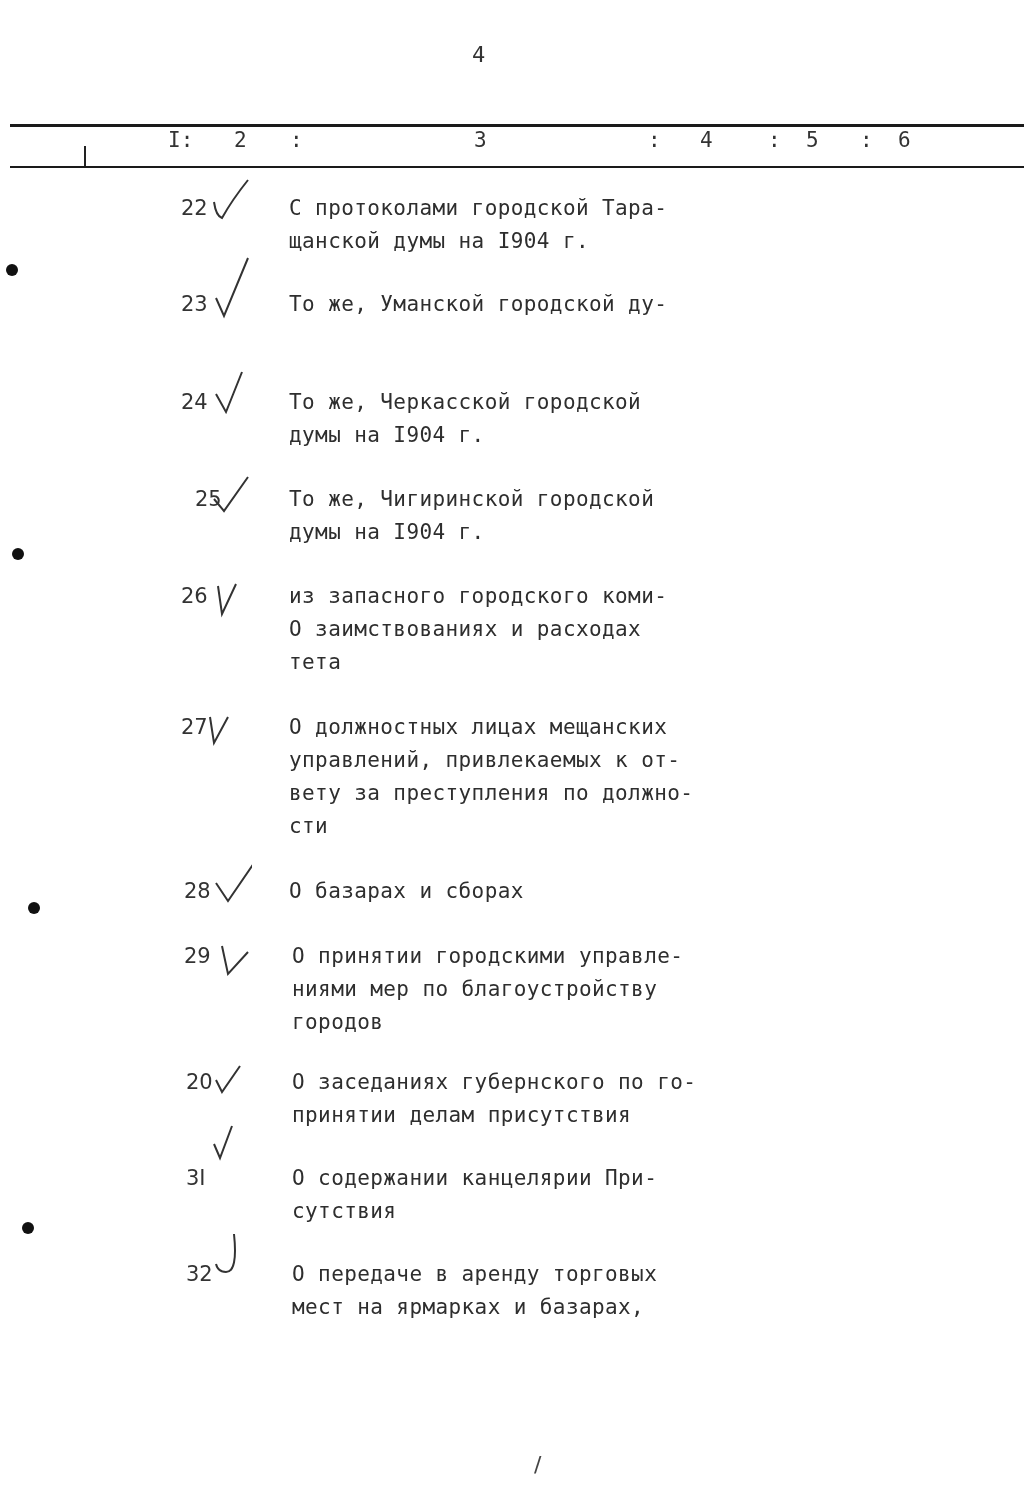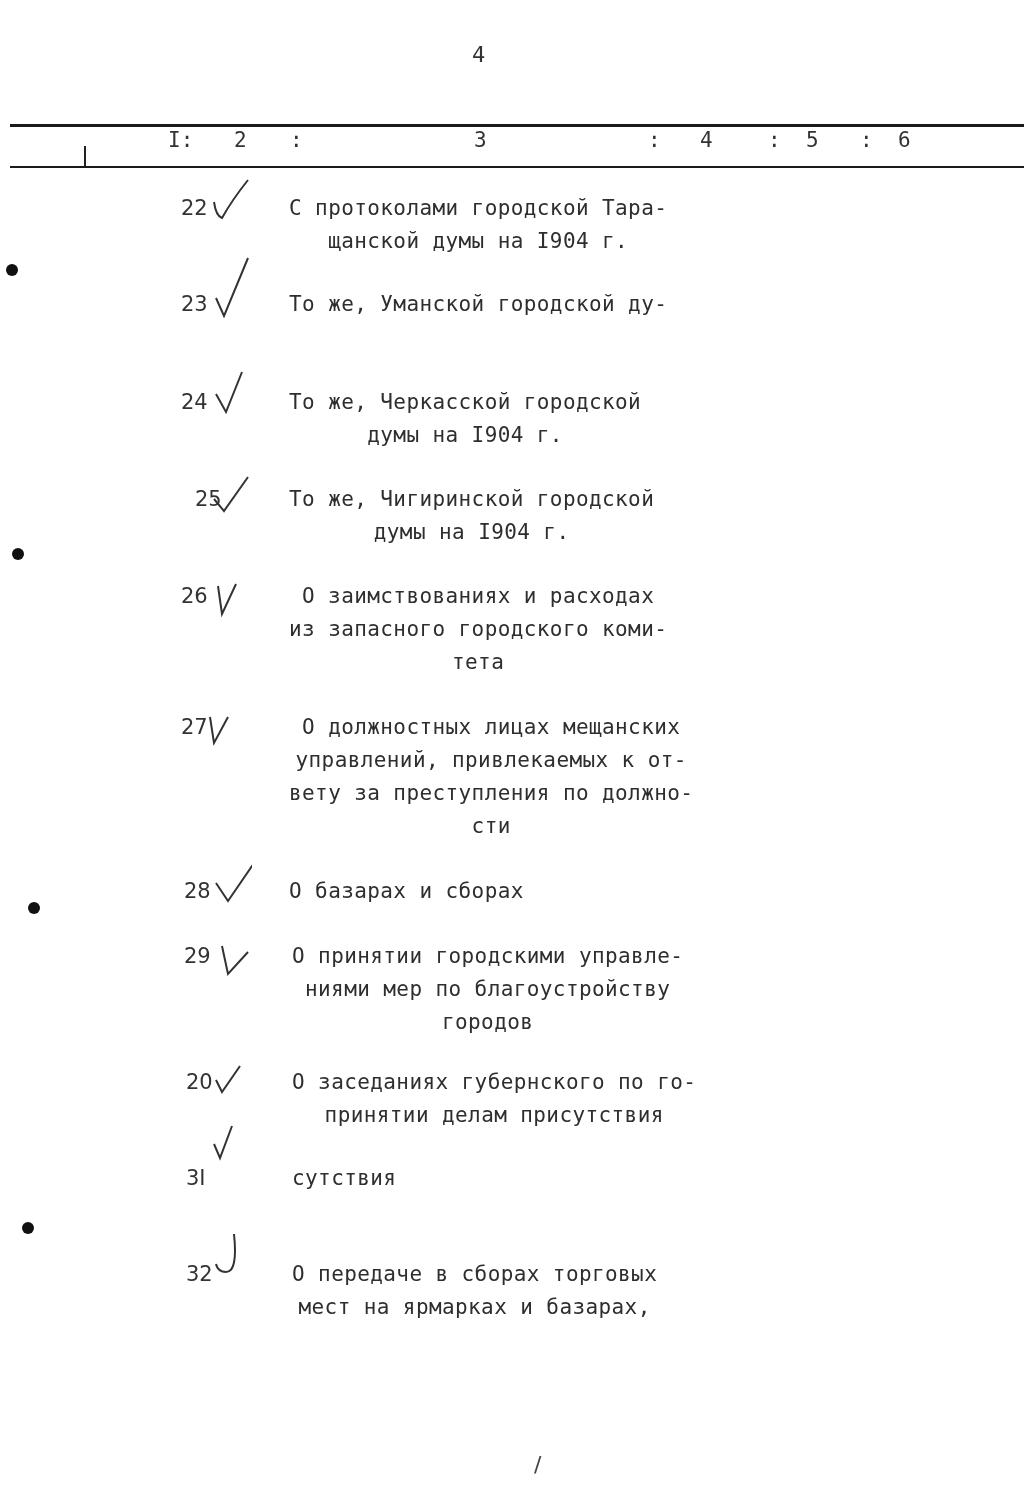--- a/index.html
+++ b/index.html
@@ -12,21 +12,21 @@
     .page-number { position: absolute; left: 472px; top: 42px; font-size: 22px; color:#333; }
     .rule { position: absolute; left: 10px; right: 0; height: 3px; background: #1a1a1a; }
     .rule.top { top: 124px; }
     .rule.bottom { top: 166px; height: 2px; }
     .margin-tick { position: absolute; left: 84px; top: 146px; width: 2px; height: 22px; background:#222; }
     .col-head { position: absolute; top: 128px; font-size: 21px; color: #333; }
     .entry { position: absolute; left: 0; width: 1024px; }
     .entry .num { position: absolute; font-size: 21px; color: #333; font-family: "DejaVu Sans", sans-serif; }
     .entry .check { position: absolute; width: 40px; height: 50px; }
     .entry .check svg { width: 100%; height: 100%; }
-    .entry .text { position: absolute; left: 289px; font-size: 21px; line-height: 33px; white-space: pre; color:#2e2e2e; letter-spacing: 0.4px; text-align: center; }
+    .entry .text { position: absolute; left: 289px; font-size: 21px; line-height: 33px; white-space: pre; color:#2e2e2e; letter-spacing: 0.4px; }
     .dot { position: absolute; width: 12px; height: 12px; border-radius: 50%; background: #111; }
     .slash { position: absolute; font-size: 22px; color: #444; font-family: "DejaVu Sans", sans-serif; }
   </style>
 </head>
 <body>
 
 <div class="page-number">4</div>
 
 <div class="rule top"></div>
 <div class="margin-tick"></div>
@@ -74,21 +74,21 @@
         <path d="M4 28 L14 40 L38 6" fill="none" stroke="#333" stroke-width="2"></path>
       </svg></span>
   <div class="text"><div>То же, Чигиринской городской</div><div>думы на I904 г.</div></div>
 </div>
 
 <div class="entry" style="top:580px">
   <span class="num" style="left:181px;top:4px">26</span>
   <span class="check" style="left:214px;top:0px"><svg viewBox="0 0 40 50">
         <path d="M4 6 L8 34 L22 4" fill="none" stroke="#333" stroke-width="2"></path>
       </svg></span>
-  <div class="text"><div>О заимствованиях и расходах</div><div>из запасного городского коми-</div><div>тета</div></div>
+  <div class="text"><div>из запасного городского коми-</div><div>О заимствованиях и расходах</div><div>тета</div></div>
 </div>
 
 <div class="entry" style="top:711px">
   <span class="num" style="left:181px;top:4px">27</span>
   <span class="check" style="left:206px;top:0px"><svg viewBox="0 0 40 50">
         <path d="M4 6 L8 32 L22 6" fill="none" stroke="#333" stroke-width="2"></path>
       </svg></span>
   <div class="text"><div>О должностных лицах мещанских</div><div>управлений, привлекаемых к от-</div><div>вету за преступления по должно-</div><div>сти</div></div>
 </div>
 
@@ -114,29 +114,29 @@
         <path d="M4 18 L10 30 L28 4" fill="none" stroke="#333" stroke-width="2"></path>
       </svg></span>
   <div class="text" style="left:292px"><div>О заседаниях губернского по го-</div><div>принятии делам присутствия</div></div>
 </div>
 
 <div class="entry" style="top:1162px">
   <span class="num" style="left:186px;top:4px">3I</span>
   <span class="check" style="left:210px;top:-38px"><svg viewBox="0 0 40 50">
         <path d="M4 20 L10 34 L22 2" fill="none" stroke="#333" stroke-width="2"></path>
       </svg></span>
-  <div class="text" style="left:292px"><div>сутствия</div></div>
+  <div class="text" style="left:292px"><div>О содержании канцелярии При-</div><div>сутствия</div></div>
 </div>
 
 <div class="entry" style="top:1258px">
   <span class="num" style="left:186px;top:4px">32</span>
   <span class="check" style="left:212px;top:-26px"><svg viewBox="0 0 40 50">
         <path d="M22 2 Q26 40 14 40 Q6 40 4 32" fill="none" stroke="#333" stroke-width="2"></path>
       </svg></span>
-  <div class="text" style="left:292px"><div>О передаче в сборах торговых</div><div>мест на ярмарках и базарах,</div></div>
+  <div class="text" style="left:292px"><div>О передаче в аренду торговых</div><div>мест на ярмарках и базарах,</div></div>
 </div>
 
 <div class="dot" style="left:6px;top:264px"></div>
 <div class="dot" style="left:12px;top:548px"></div>
 <div class="dot" style="left:28px;top:902px"></div>
 <div class="dot" style="left:22px;top:1222px"></div>
 
 <div class="slash" style="left:534px;top:1452px">/</div>
 
 </body></html>

